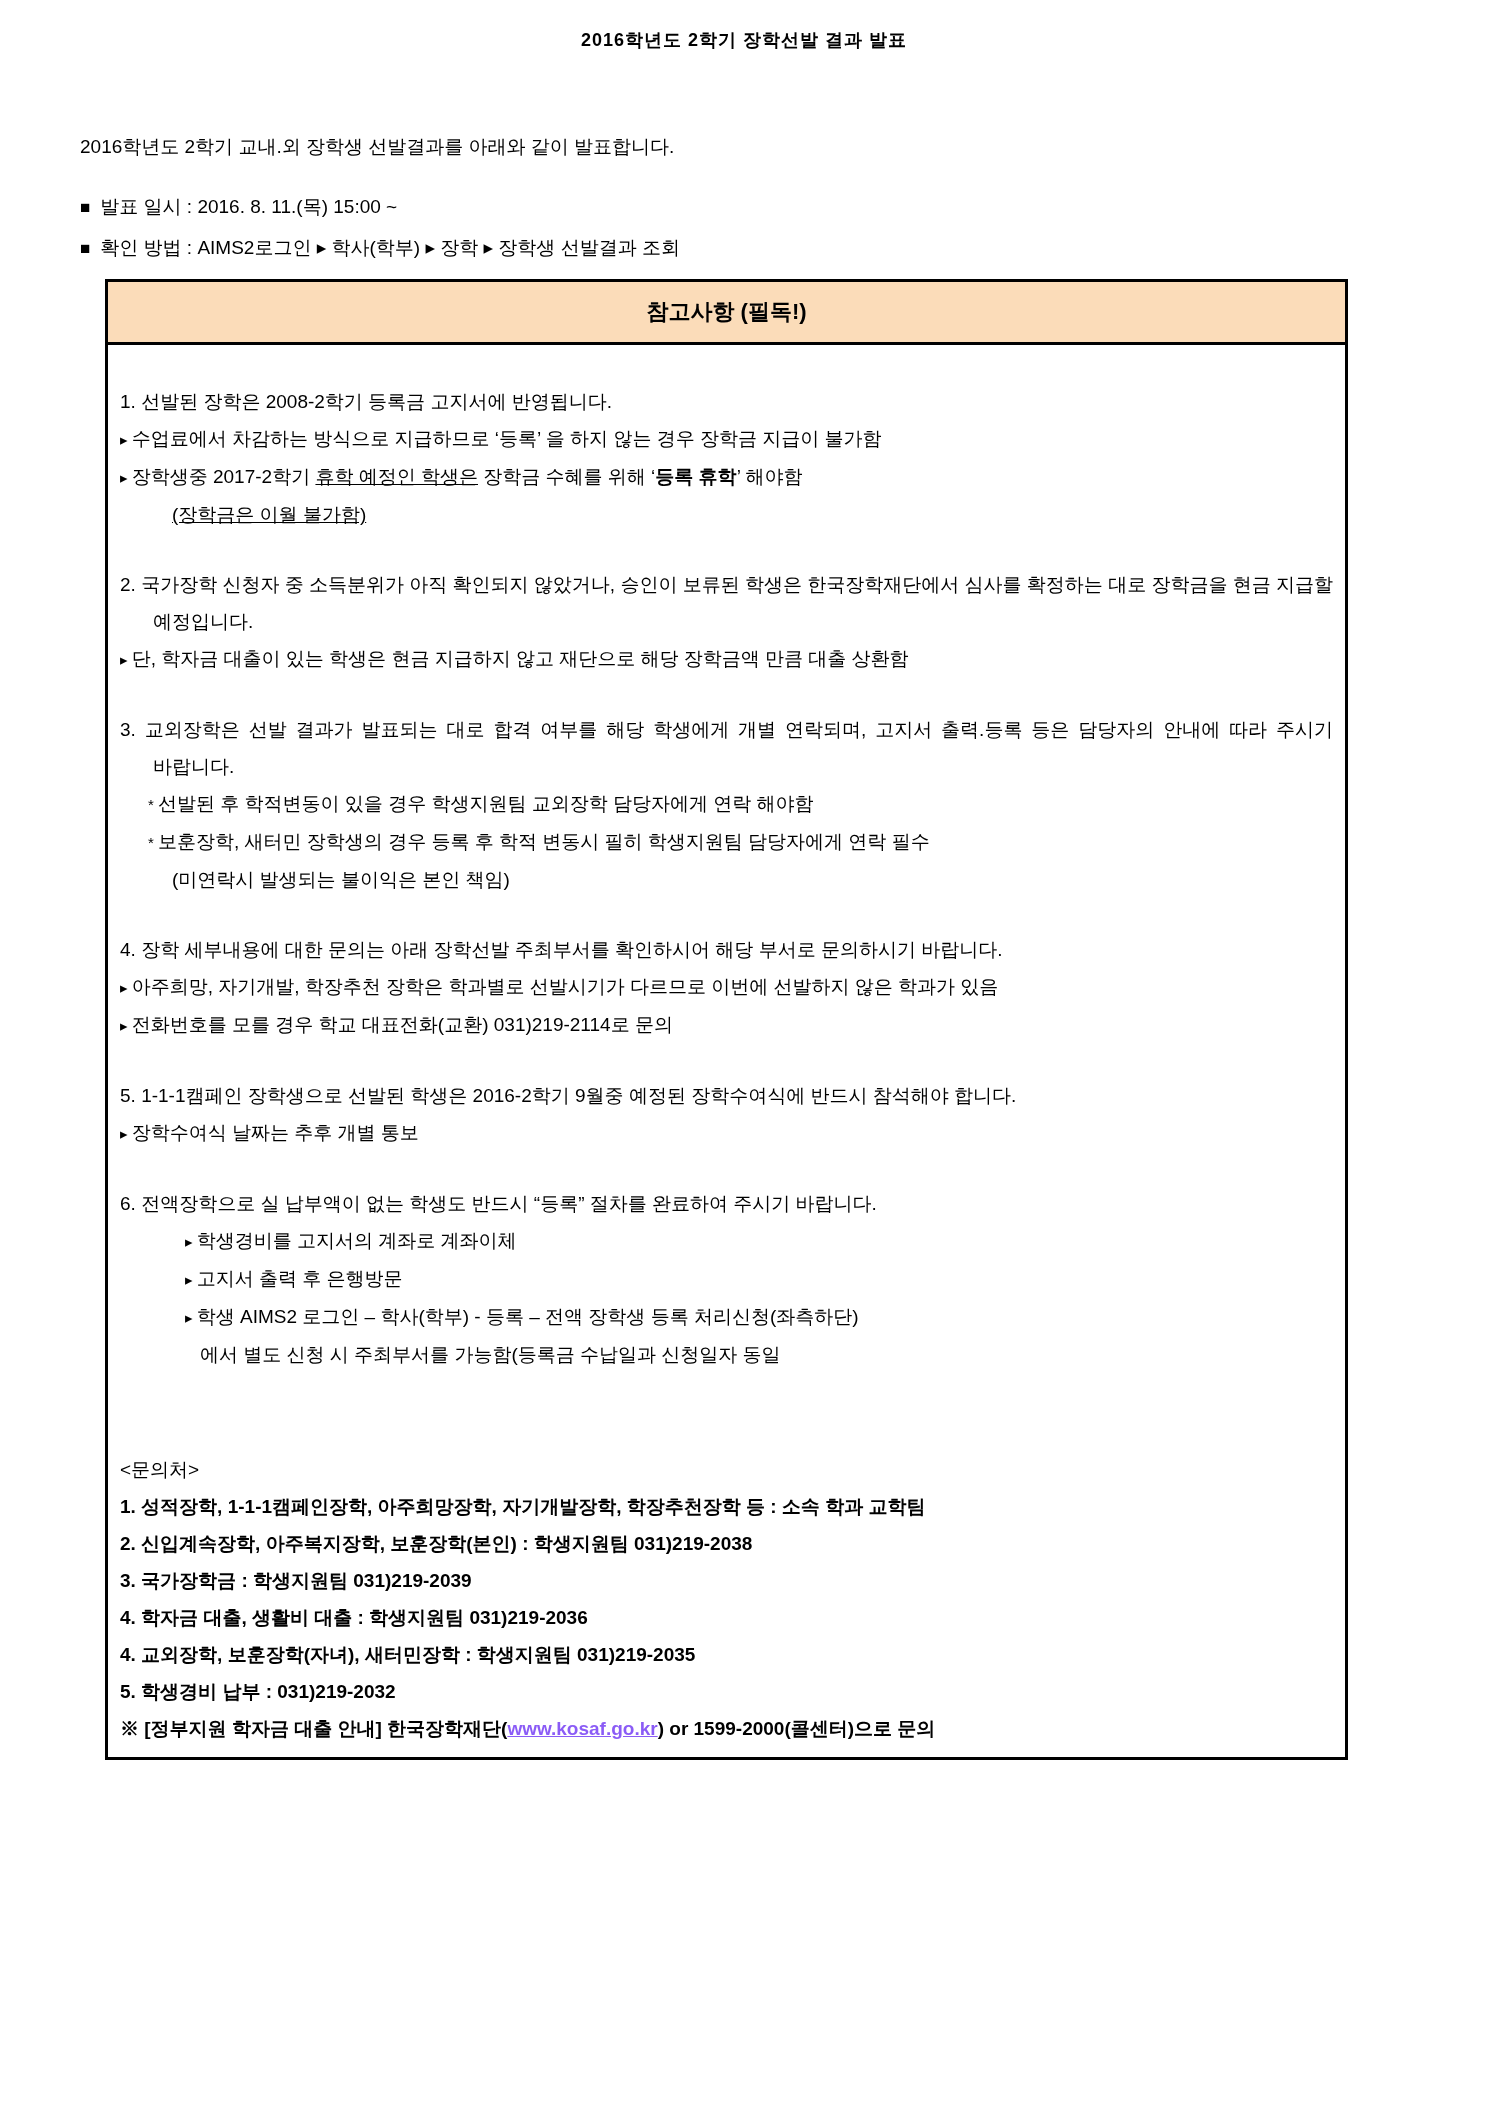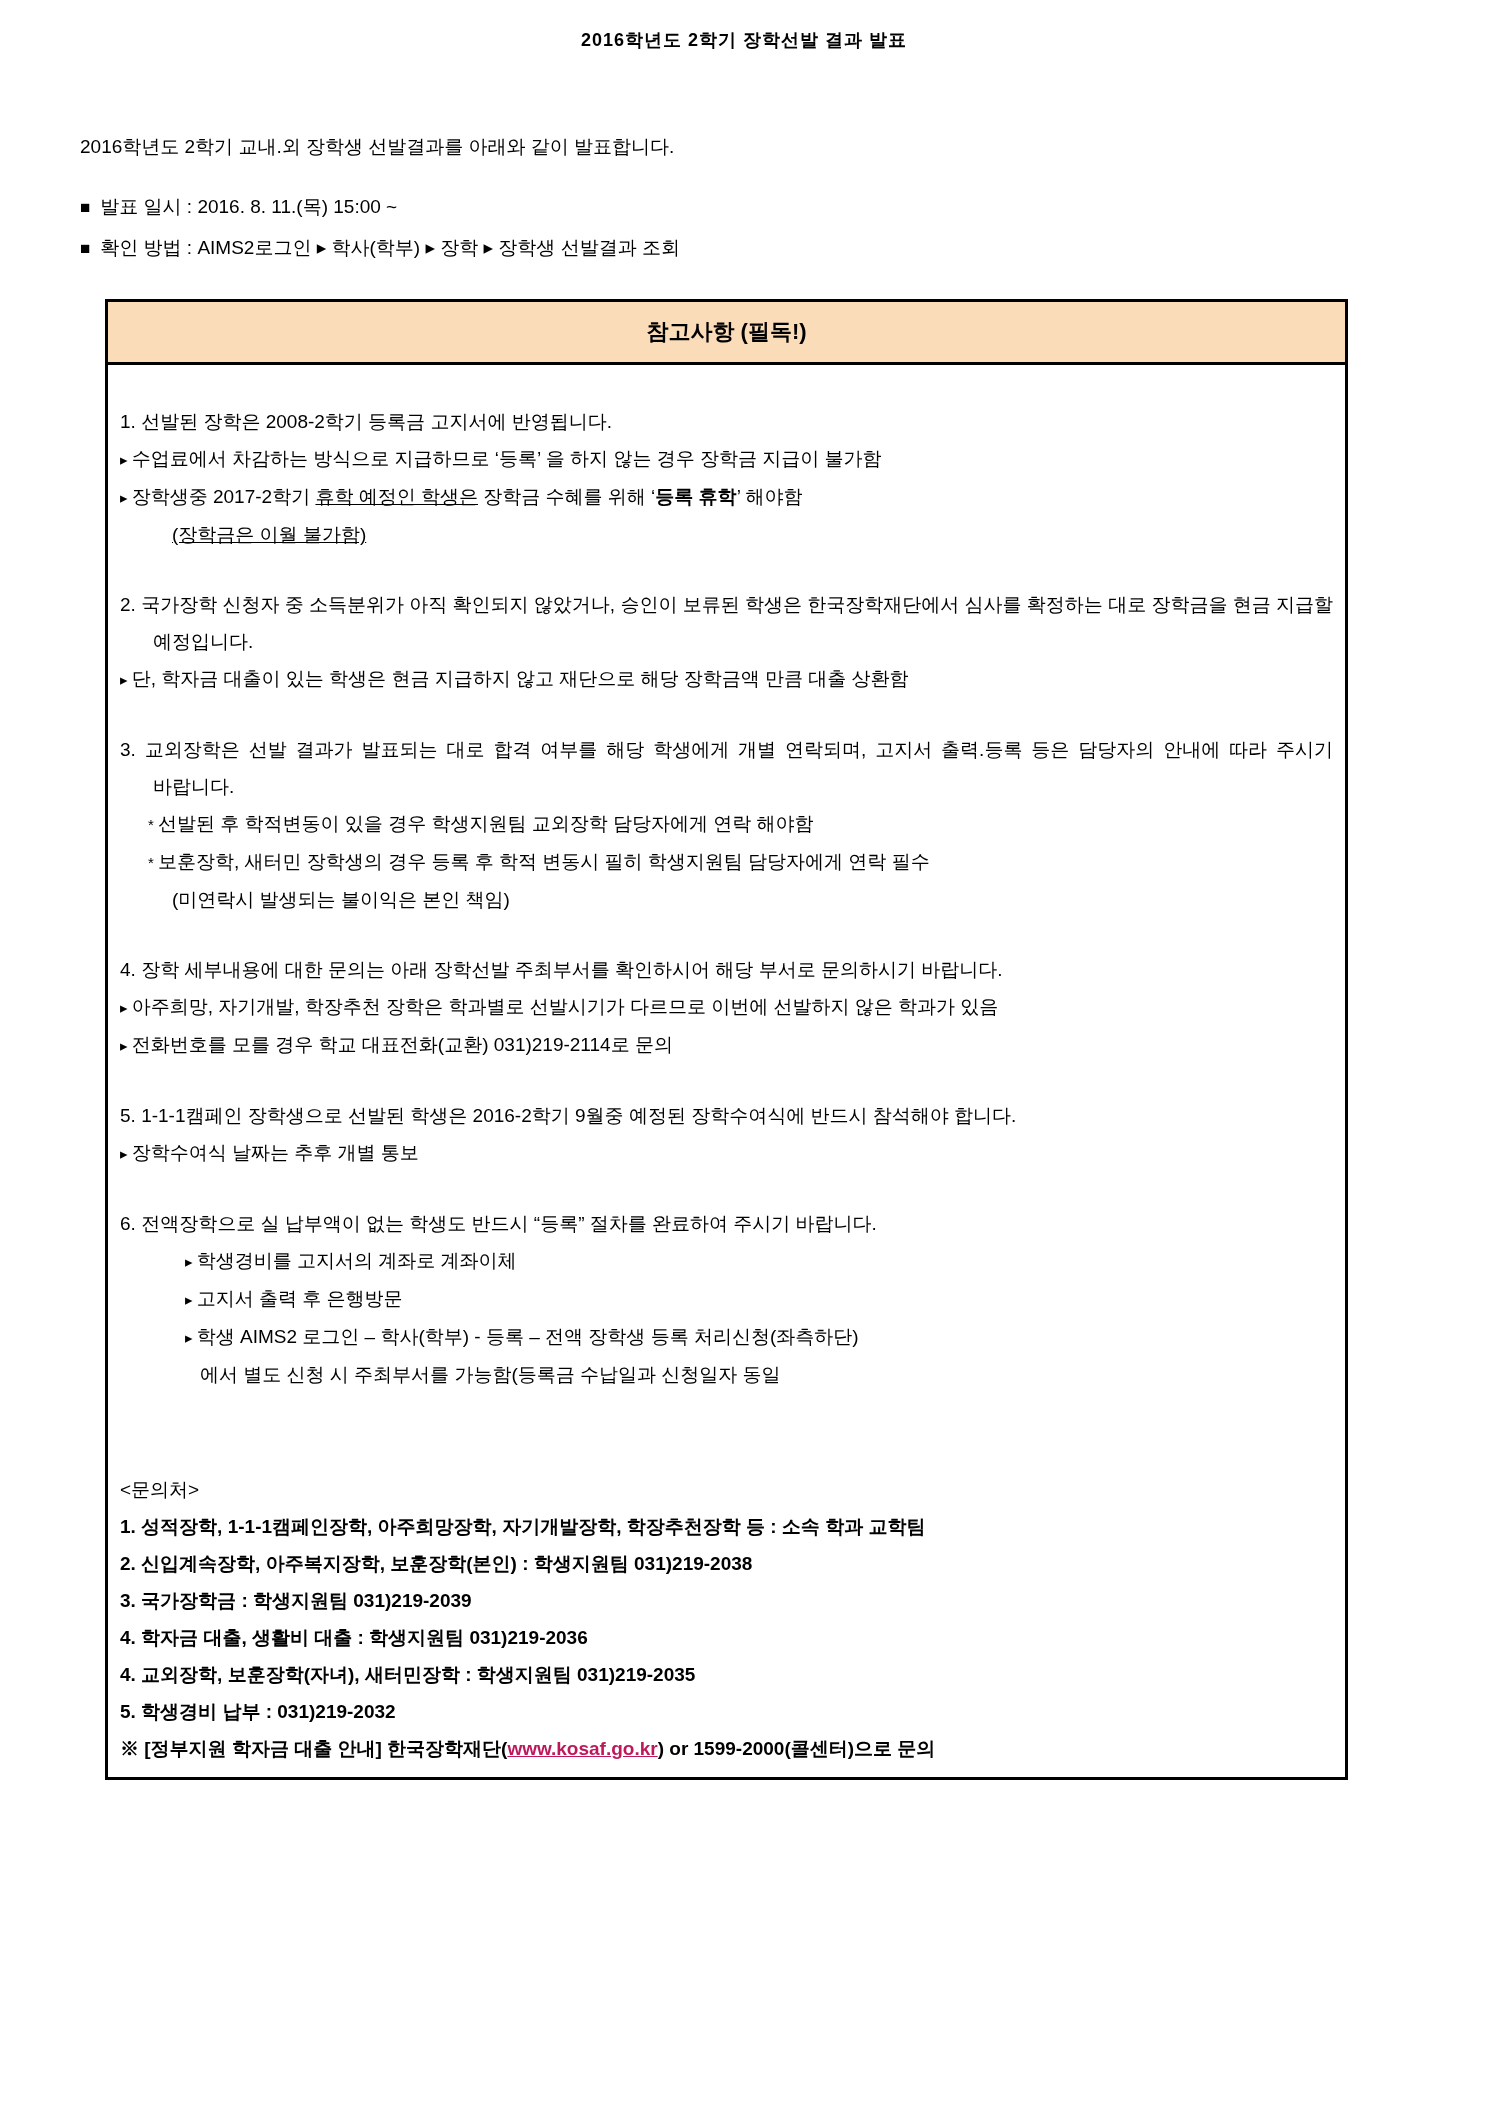--- a/index.html
+++ b/index.html
@@ -12,21 +12,21 @@
     text-align:center;font-size:18px;font-weight:bold;letter-spacing:1px;
     margin:0;
   }
   .intro{
     margin:82px 80px 0 80px;font-size:19px;
   }
   .meta{margin:34px 80px 0 80px;font-size:19px;}
   .meta-row{margin-bottom:15px;display:flex;align-items:baseline;}
   .sq{font-size:17px;margin-right:10px;}
   .notice-box{
-    margin:38px 0 0 105px;width:1243px;border:3px solid #000;box-sizing:border-box;
+    margin:18px 0 0 105px;width:1243px;border:3px solid #000;box-sizing:border-box;
   }
   .notice-header{
     border-bottom:3px solid #000;text-align:center;font-weight:bold;
     font-size:22px;padding:15px 0;
   }
   .notice-body{
     padding:38px 12px 10px 12px;font-size:19px;line-height:37px;
   }
   .notice-body p{margin:0;text-align:justify;word-break:keep-all;}
   .item{margin-bottom:33px;}
@@ -104,17 +104,17 @@
       <div class="contacts">
         <p class="contacts-label">&lt;문의처&gt;</p>
         <div id="contact-list">
             <p class="contact-item">1. 성적장학, 1-1-1캠페인장학, 아주희망장학, 자기개발장학, 학장추천장학 등 : 소속 학과 교학팀</p>
             <p class="contact-item">2. 신입계속장학, 아주복지장학, 보훈장학(본인) : 학생지원팀 031)219-2038</p>
             <p class="contact-item">3. 국가장학금 : 학생지원팀 031)219-2039</p>
             <p class="contact-item">4. 학자금 대출, 생활비 대출 : 학생지원팀 031)219-2036</p>
             <p class="contact-item">4. 교외장학, 보훈장학(자녀), 새터민장학 : 학생지원팀 031)219-2035</p>
             <p class="contact-item">5. 학생경비 납부 : 031)219-2032</p>
           </div>
-        <p class="footnote" id="footnote"><span>※ [정부지원 학자금 대출 안내] 한국장학재단(</span><span class="link" style="color: #be185d;">www.kosaf.go.kr</span><span>) or 1599-2000(콜센터)으로 문의</span></p>
+        <p class="footnote" id="footnote"><span>※ [정부지원 학자금 대출 안내] 한국장학재단(</span><span class="link" style="color: #8b5cf6;">www.kosaf.go.kr</span><span>) or 1599-2000(콜센터)으로 문의</span></p>
       </div>
     </div>
   </div>
 </div>
 
 </body></html>

